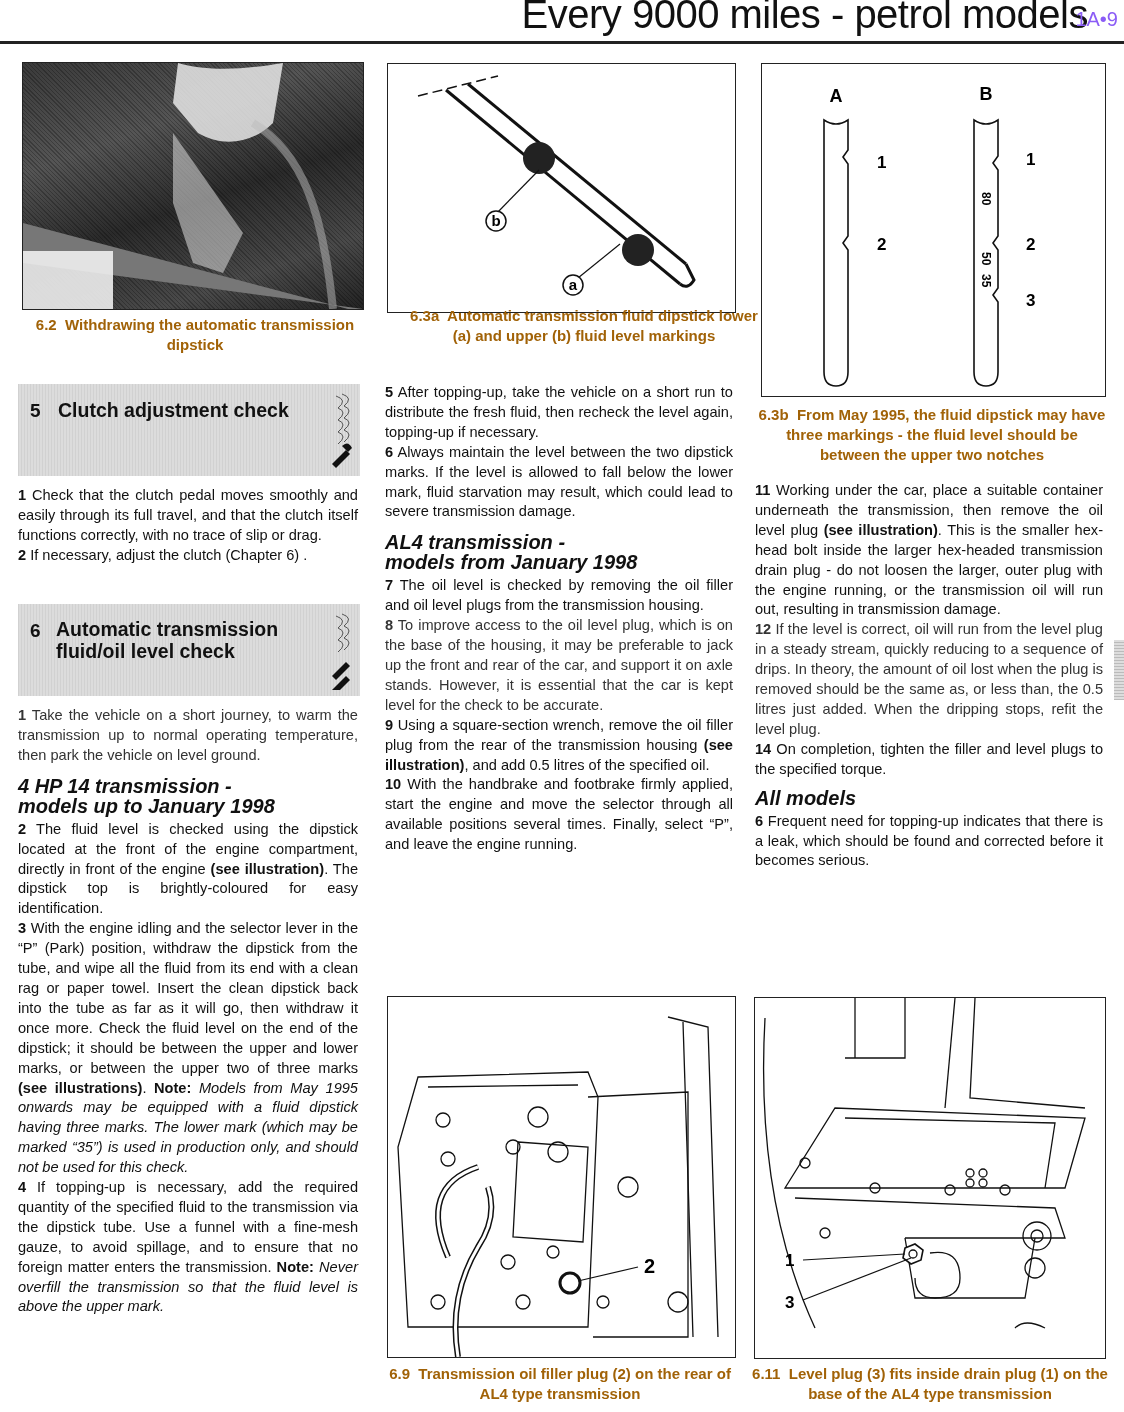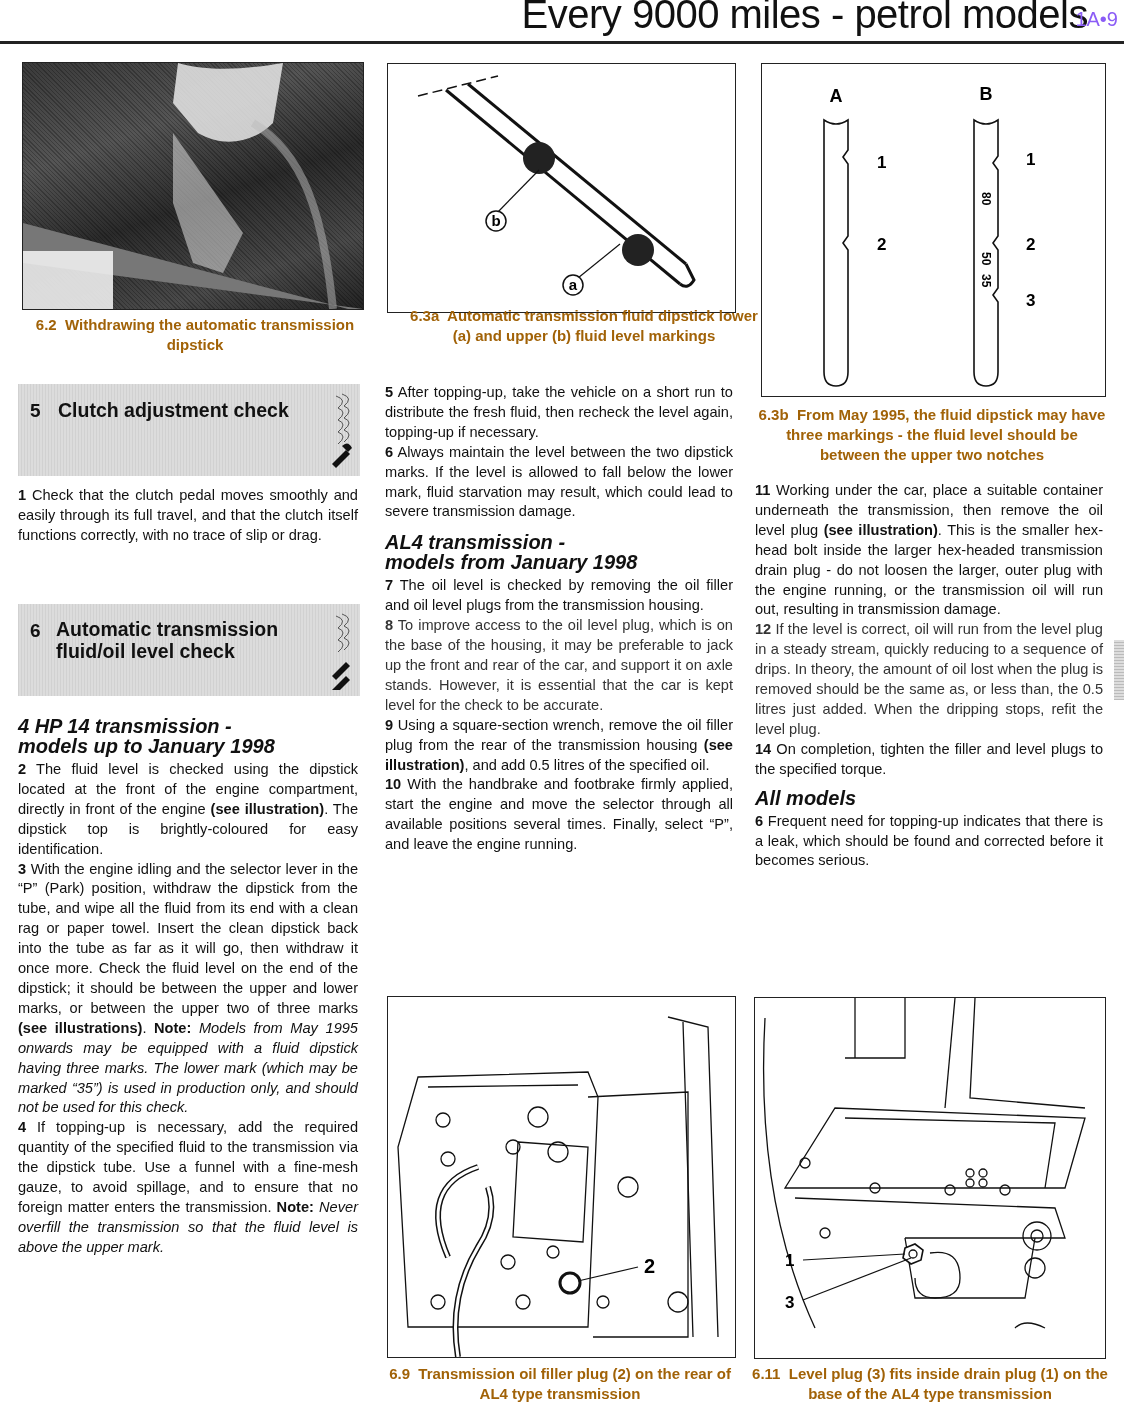--- a/index.html
+++ b/index.html
@@ -116,23 +116,25 @@
       <path d="M8 6 Q20 10 10 18 Q20 22 10 30 Q20 34 10 42"></path>
       <path d="M14 4 Q26 8 16 16 Q26 20 16 28 Q26 32 16 40"></path>
     </g>
     <path d="M4 66 L18 52 L22 56 L8 70 Z" fill="#111"></path>
     <path d="M4 80 L18 66 L22 70 L8 84 Z" fill="#111"></path>
   </svg>
 </div>
 
 <div class="col c1" style="top:486px;">
   <p><b class="num">1</b><span> Check that the clutch pedal moves smoothly and easily through its full travel, and that the clutch itself functions correctly, with no trace of slip or drag.</span></p>
+  <p><b class="num">2</b><span> If necessary, adjust the clutch (Chapter 6) .</span></p>
 </div>
 
 <div class="col c1" style="top:706px;">
+  <p style="color:#333;"><b class="num">1</b><span> Take the vehicle on a short journey, to warm the transmission up to normal operating temperature, then park the vehicle on level ground.</span></p>
   <div class="subhead" style="margin-top:10px;">
     <div>4 HP 14 transmission -</div>
     <div>models up to January 1998</div>
   </div>
   <p><b class="num">2</b><span> The fluid level is checked using the dipstick located at the front of the engine compartment, directly in front of the engine </span><b>(see illustration)</b><span>. The dipstick top is brightly-coloured for easy identification.</span></p>
   <p><b class="num">3</b><span> With the engine idling and the selector lever in the “P” (Park) position, withdraw the dipstick from the tube, and wipe all the fluid from its end with a clean rag or paper towel. Insert the clean dipstick back into the tube as far as it will go, then withdraw it once more. Check the fluid level on the end of the dipstick; it should be between the upper and lower marks, or between the upper two of three marks </span><b>(see illustrations)</b><span>. </span><b>Note:</b><i> Models from May 1995 onwards may be equipped with a fluid dipstick having three marks. The lower mark (which may be marked “35”) is used in production only, and should not be used for this check.</i></p>
   <p><b class="num">4</b><span> If topping-up is necessary, add the required quantity of the specified fluid to the transmission via the dipstick tube. Use a funnel with a fine-mesh gauze, to avoid spillage, and to ensure that no foreign matter enters the transmission. </span><b>Note:</b><i> Never overfill the transmission so that the fluid level is above the upper mark.</i></p>
 </div>
 
 <div class="col c2" style="top:383px;">

